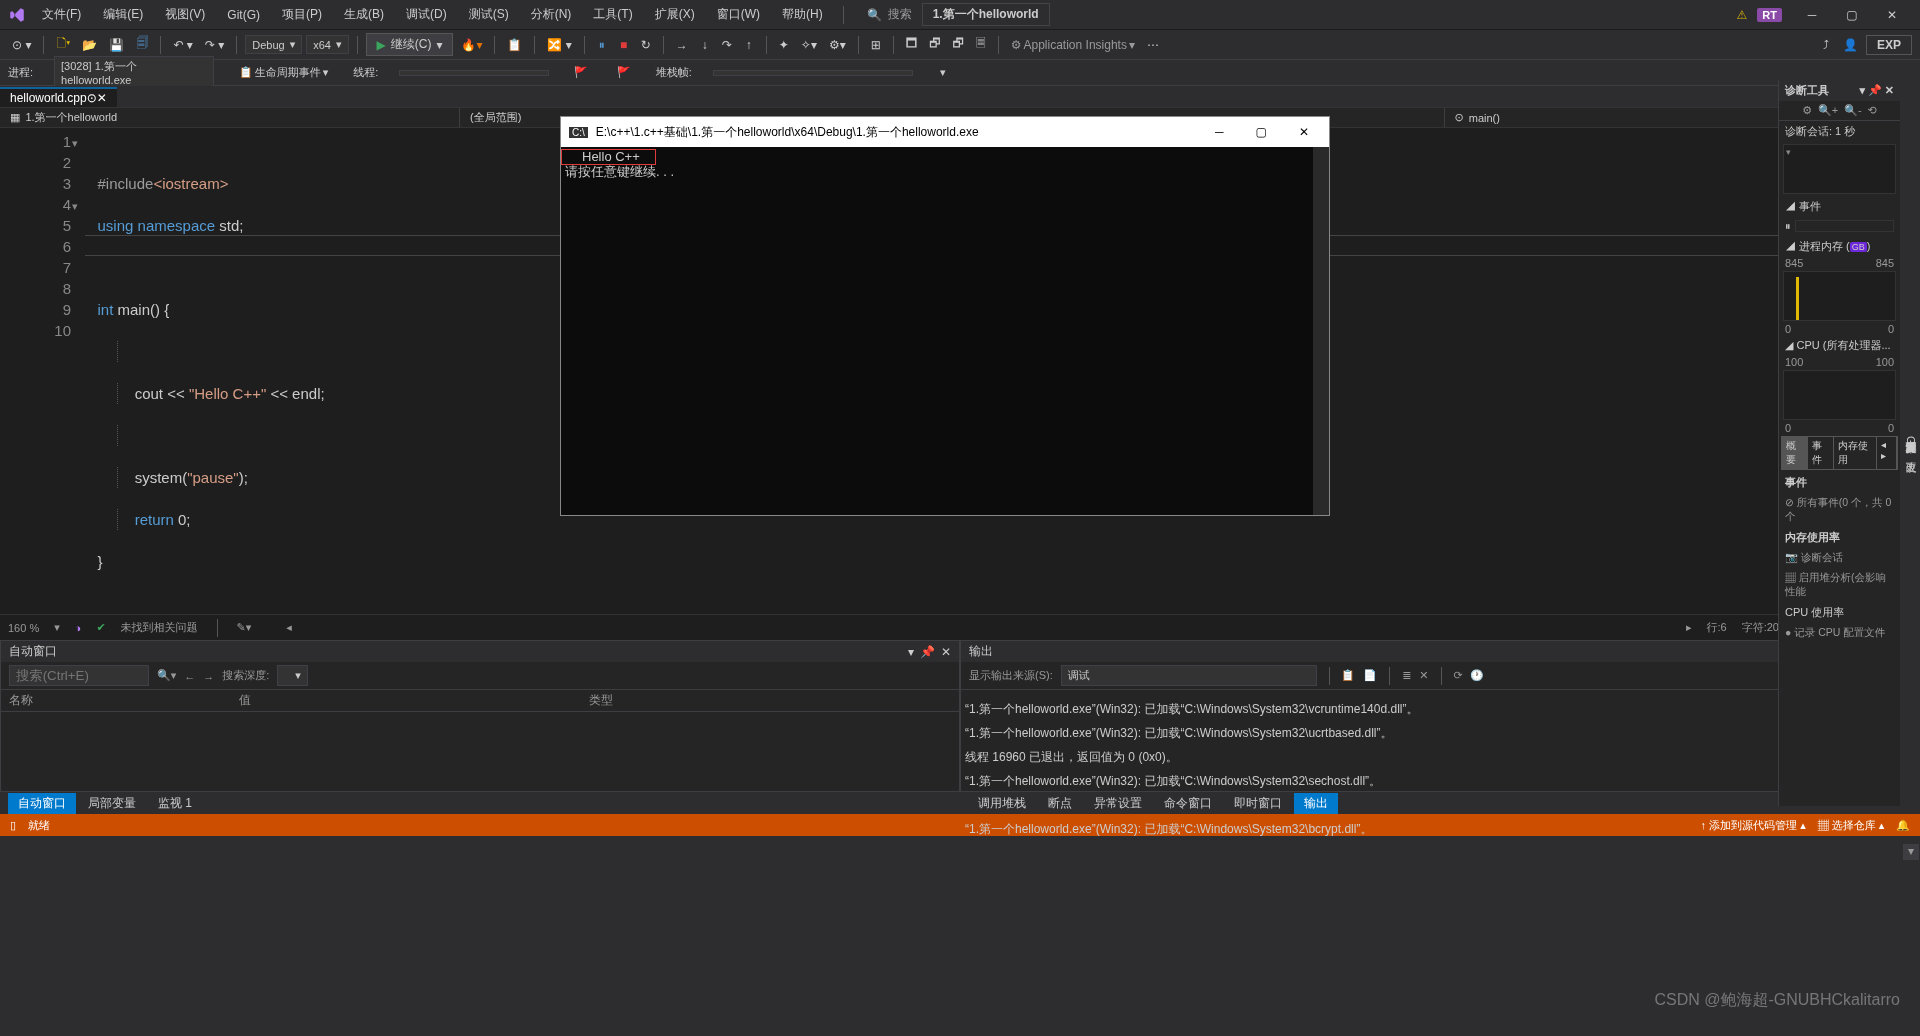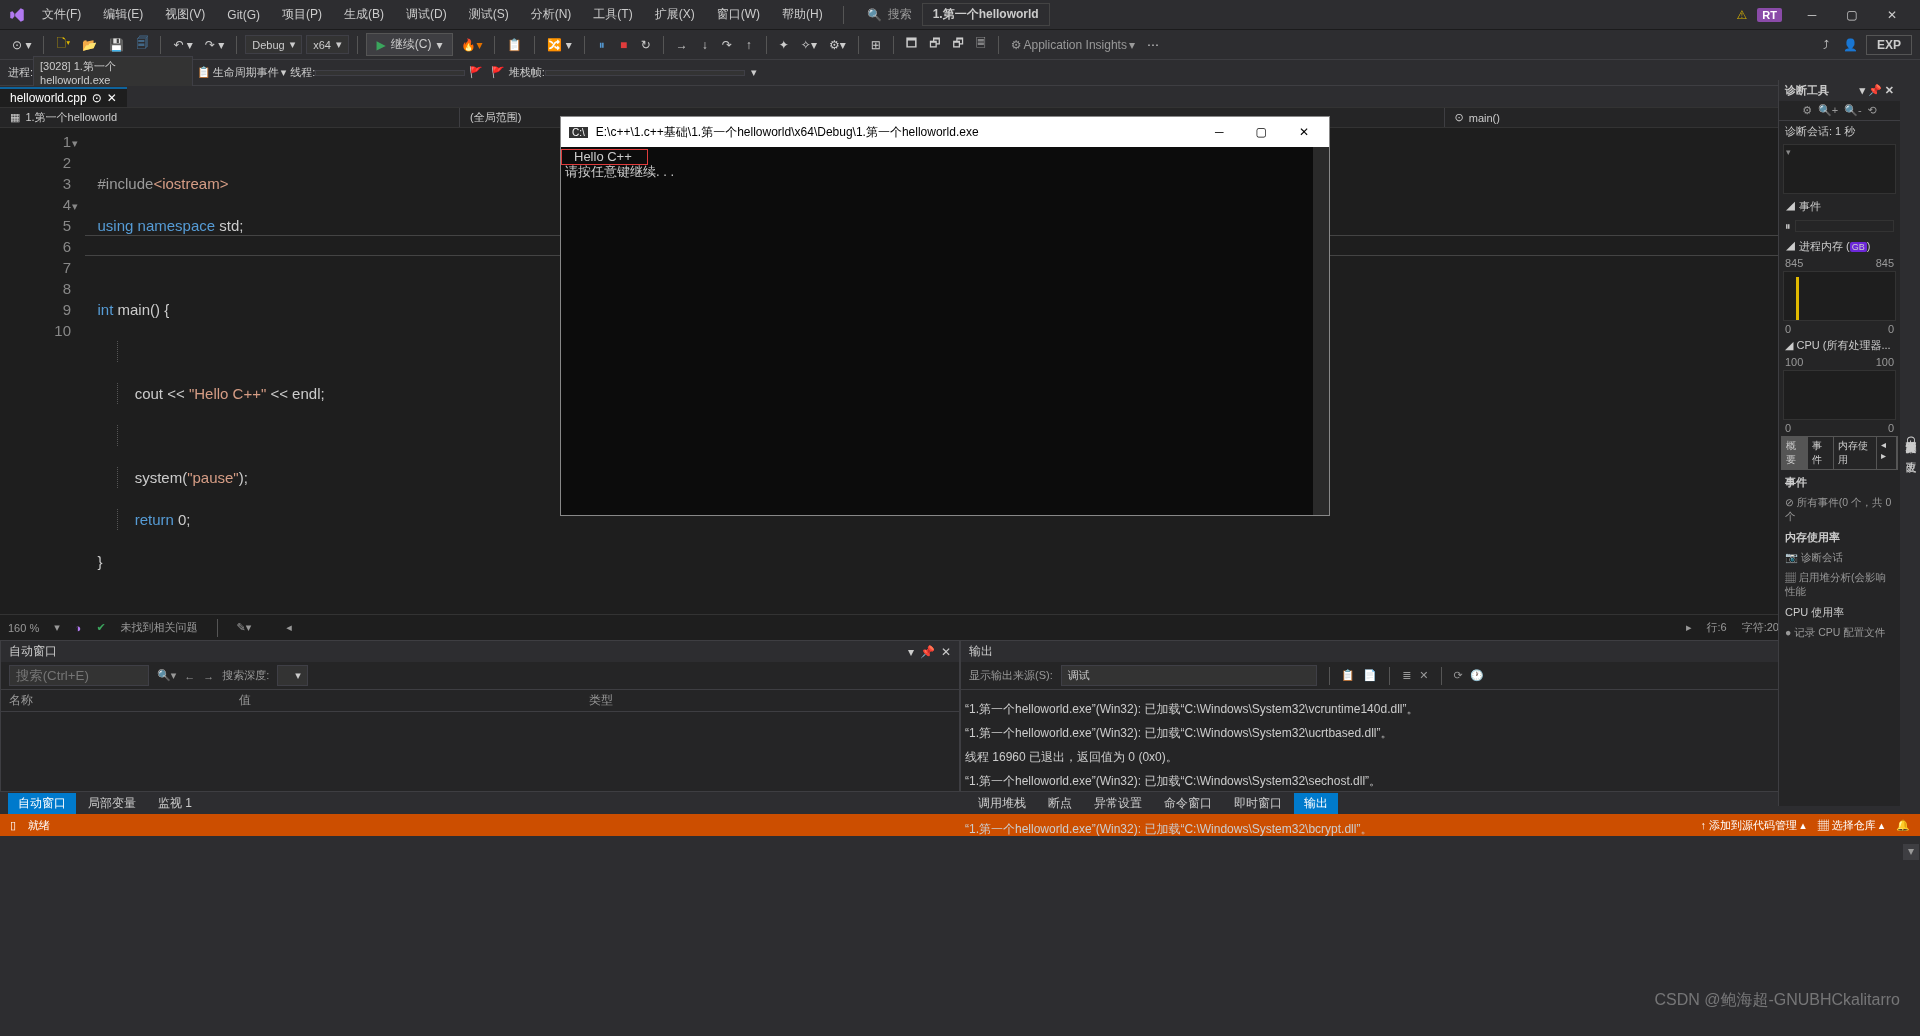--- a/index.html
+++ b/index.html
@@ -15,41 +15,41 @@
   .badge-rt { background: #8a4ba8; color: #fff; padding: 1px 5px; font-size: 11px; border-radius: 2px; font-weight: bold; }
   .warn-icon { color: #e0b900; }
   .toolbar { display: flex; align-items: center; height: 30px; background: #2d2d30; padding: 0 8px; gap: 4px; border-bottom: 1px solid #3e3e42; }
   .tb-btn { color: #ccc; padding: 3px 4px; display: flex; align-items: center; gap: 2px; min-width: 18px; justify-content: center; }
   .tb-sep { width: 1px; height: 18px; background: #555; margin: 0 4px; }
   .tb-drop { background: #333; border: 1px solid #3f3f46; padding: 2px 6px; font-size: 11px; color: #ccc; display: flex; align-items: center; gap: 5px; }
   .run-btn { background: #3e3e42; border: 1px solid #555; padding: 2px 10px; display: flex; align-items: center; gap: 5px; color: #ccc; }
   .play-icon { color: #3ba55d; }
   .stop-icon { color: #e03c3c; }
   .exp-btn { border: 1px solid #555; padding: 2px 10px; font-weight: bold; }
-  .debug-bar { display: flex; align-items: center; height: 26px; background: #2d2d30; padding: 0 8px; gap: 0; border-bottom: 1px solid #3e3e42; font-size: 11px; }
+  .debug-bar { display: flex; align-items: center; height: 26px; background: #2d2d30; padding: 0 8px; gap: 21px; border-bottom: 1px solid #3e3e42; font-size: 11px; }
   .editor-area { display: flex; height: 554px; }
   .editor-col { flex: 1; display: flex; flex-direction: column; background: #1e1e1e; }
   .tab-row { display: flex; align-items: center; height: 24px; background: #2d2d30; border-bottom: 1px solid #333; }
-  .tab-active { background: #1e1e1e; color: #fff; border-top: 2px solid #0e639c; padding: 2px 10px; display: flex; align-items: center; gap: 5px; }
+  .tab-active { background: #1e1e1e; color: #fff; border-top: 2px solid #0e639c; padding: 2px 10px; display: flex; align-items: center; }
   .tab-extra { margin-left: auto; display: flex; gap: 6px; padding: 0 8px; color: #999; }
   .breadcrumb { display: flex; align-items: center; height: 22px; background: #252526; border-bottom: 1px solid #333; font-size: 11px; color: #ccc; }
   .bc-part { padding: 2px 10px; border-right: 1px solid #3e3e42; display: flex; align-items: center; gap: 5px; }
   .bc-wide { flex: 1; }
   .code-area { display: flex; flex: 1; position: relative; }
   .gutter { width: 85px; background: #1e1e1e; text-align: right; padding-right: 14px; color: #2b91af; font-family: Consolas, monospace; font-size: 15px; line-height: 21px; padding-top: 3px; }
   .gutter .ln { color: #888; }
   .code { flex: 1; background: #1e1e1e; font-family: Consolas, monospace; font-size: 15px; line-height: 21px; padding-top: 3px; white-space: pre; position: relative; }
   .kw { color: #569cd6; } .str { color: #d69d85; } .pp { color: #9b9b9b; }
   .fold { position: absolute; color: #888; font-size: 11px; }
   .current-line { position: absolute; left: 0; right: 0; height: 21px; border: 1px solid #444; border-left: none; border-right: none; }
   .console-window { position: absolute; left: 560px; top: 116px; width: 770px; height: 400px; background: #0c0c0c; border: 1px solid #888; display: flex; flex-direction: column; z-index: 10; }
   .console-title { background: #fff; color: #000; display: flex; align-items: center; height: 30px; padding: 0 8px; gap: 8px; font-size: 12px; }
   .console-title .spacer { flex: 1; }
   .console-body { flex: 1; background: #0c0c0c; color: #ccc; font-family: Consolas, monospace; font-size: 13px; padding: 2px 0 0 0; line-height: 14px; position: relative; }
-  .hello-box { border: 1px solid #e03c3c; display: inline-block; padding: 0 15px 0 12px; }
+  .hello-box { border: 1px solid #e03c3c; display: inline-block; padding: 0 15px 0 20px; }
   .console-scroll { width: 16px; background: #2a2a2a; }
   .minimap { width: 16px; background: #1e1e1e; border-left: 1px solid #333; }
   .status-strip { display: flex; align-items: center; height: 28px; background: #1e1e1e; border-top: 1px solid #333; padding: 0 8px; gap: 15px; font-size: 11px; color: #999; }
   .check { color: #3ba55d; }
   .diag-panel { position: absolute; right: 20px; top: 80px; width: 122px; bottom: 230px; background: #252526; border-left: 1px solid #3e3e42; display: flex; flex-direction: column; font-size: 11px; }
   .diag-header { display: flex; align-items: center; padding: 3px 6px; background: #2d2d30; justify-content: space-between; font-weight: bold; }
   .diag-tools { display: flex; gap: 6px; padding: 3px 6px; border-bottom: 1px solid #3e3e42; color: #999; justify-content: center; }
   .diag-section { padding: 3px 6px; color: #ccc; }
   .diag-graph { height: 50px; background: #1e1e1e; border: 1px solid #333; position: relative; margin: 2px 4px; }
   .diag-graph-bar { position: absolute; bottom: 0; left: 12px; width: 3px; height: 90%; background: #e0b900; }

